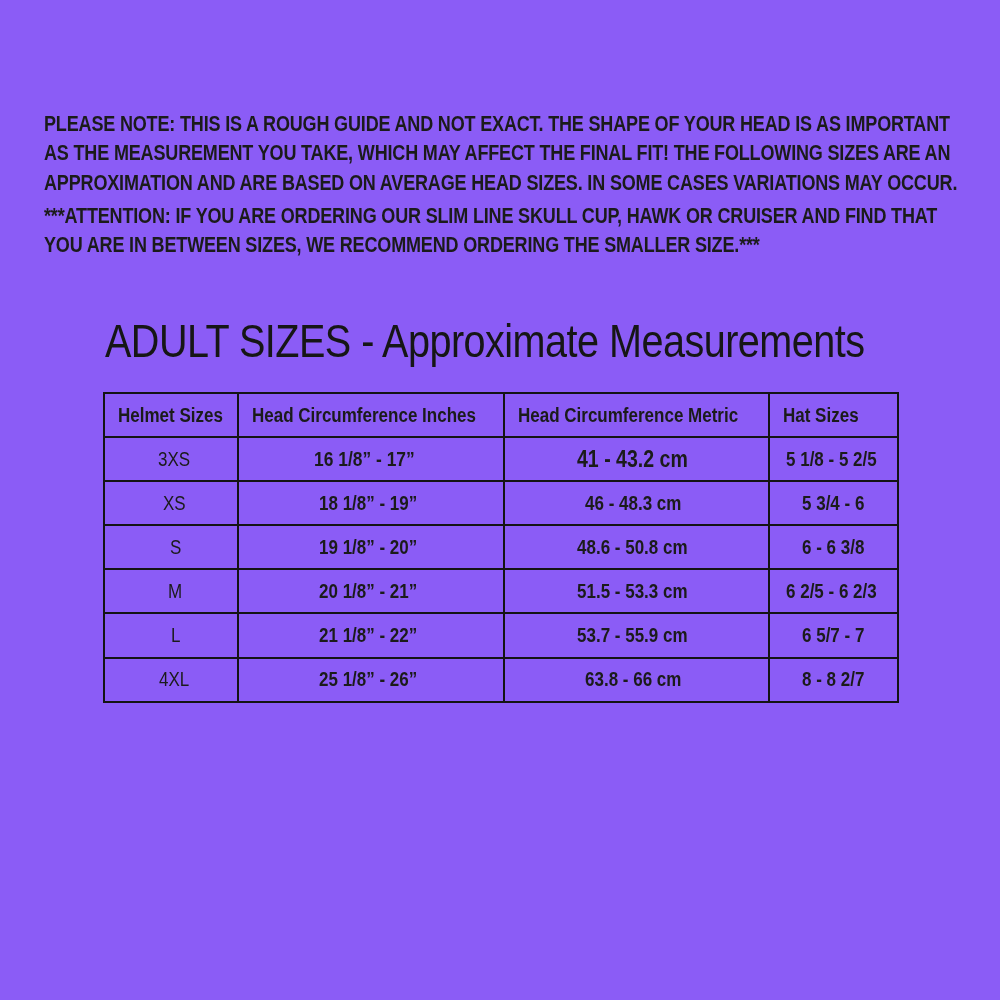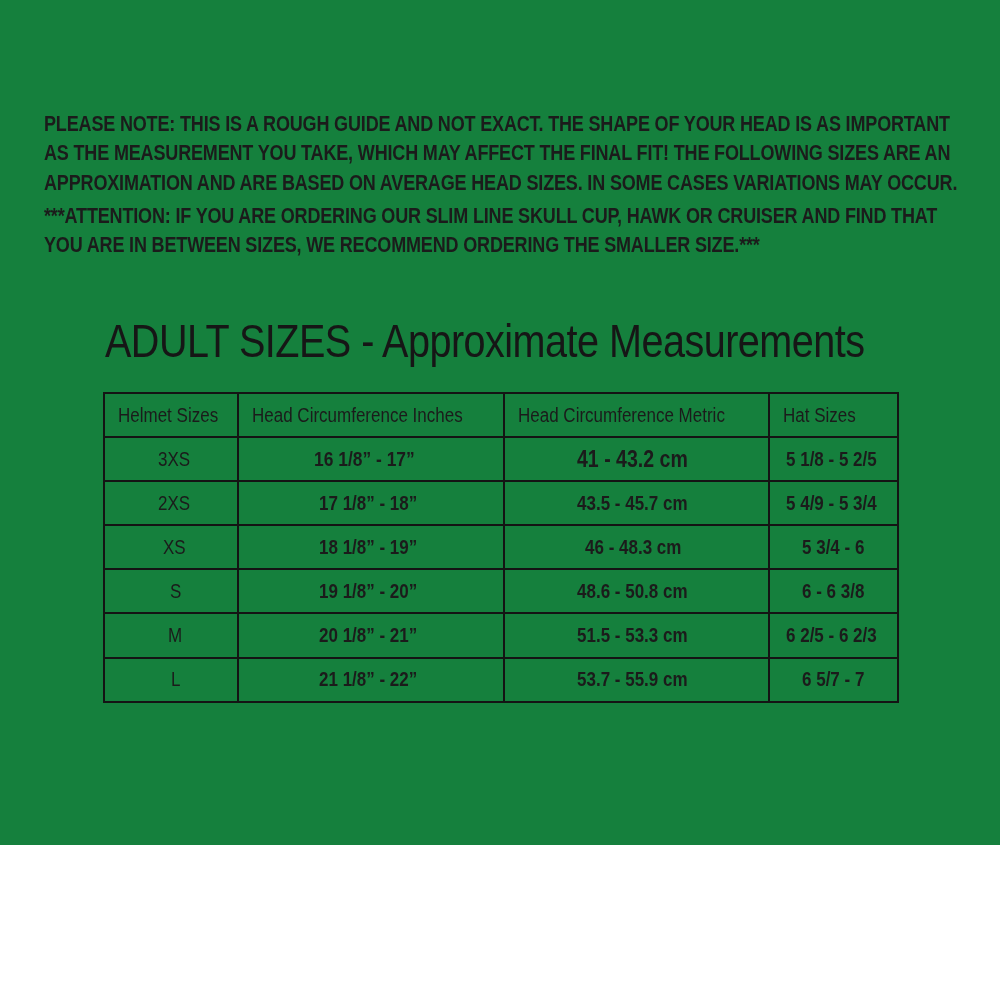--- a/index.html
+++ b/index.html
@@ -1,17 +1,17 @@
 <!DOCTYPE html>
 <html><head>
 <meta charset="utf-8">
 <style>
   html,body{margin:0;padding:0;background:#ffffff;}
   .canvas{
-    position:relative;width:1000px;height:845px;background:#15803d;
+    position:relative;width:1000px;height:1000px;background:#8b5cf6;
     font-family:"Liberation Sans",sans-serif;color:#1c1c1c;overflow:hidden;
   }
   
   .para{
     position:absolute;left:44px;width:1100px;margin:0;
     font-size:21.5px;font-weight:700;line-height:29.3px;letter-spacing:-0.2px;
     white-space:pre-line;color:#1b1b1b;
     transform:scaleX(0.838);transform-origin:0 0;
   }
   .para-note{top:110px;}
@@ -26,21 +26,21 @@
   
   .sizes{
     position:absolute;left:103px;top:392px;width:794px;
     border-collapse:collapse;table-layout:fixed;
   }
   .sizes th,.sizes td{
     border:2px solid #141414;height:44.1px;box-sizing:border-box;
     padding:0 2px 0 13px;text-align:left;vertical-align:middle;
     font-size:20px;color:#1b1b1b;overflow:hidden;
   }
-  .sizes th{font-weight:400;}
+  .sizes th{font-weight:700;}
   .sizes td{font-weight:700;text-align:center;}
   .sizes td.col-helmet{font-weight:400;}
   
   .cx{display:inline-block;transform:scaleX(0.85);transform-origin:0 50%;white-space:nowrap;}
   
   tr.row-first td.col-inches{font-size:20.5px;padding-left:6px;}
   tr.row-first td.col-metric{font-size:23px;}
 </style>
 </head>
 <body>
@@ -72,26 +72,20 @@
       </tr>
     </thead>
     <tbody>
       <tr class="row-first">
         <td class="col-helmet"><span class="cx">3XS</span></td>
         <td class="col-inches"><span class="cx">16 1/8” - 17”</span></td>
         <td class="col-metric"><span class="cx">41 - 43.2 cm</span></td>
         <td class="col-hat"><span class="cx">5 1/8 - 5 2/5</span></td>
       </tr>
       <tr>
-        <td class="col-helmet"><span class="cx">2XS</span></td>
-        <td class="col-inches"><span class="cx">17 1/8” - 18”</span></td>
-        <td class="col-metric"><span class="cx">43.5 - 45.7 cm</span></td>
-        <td class="col-hat"><span class="cx">5 4/9 - 5 3/4</span></td>
-      </tr>
-      <tr>
         <td class="col-helmet"><span class="cx">XS</span></td>
         <td class="col-inches"><span class="cx">18 1/8” - 19”</span></td>
         <td class="col-metric"><span class="cx">46 - 48.3 cm</span></td>
         <td class="col-hat"><span class="cx">5 3/4 - 6</span></td>
       </tr>
       <tr>
         <td class="col-helmet"><span class="cx">S</span></td>
         <td class="col-inches"><span class="cx">19 1/8” - 20”</span></td>
         <td class="col-metric"><span class="cx">48.6 - 50.8 cm</span></td>
         <td class="col-hat"><span class="cx">6 - 6 3/8</span></td>
@@ -101,15 +95,21 @@
         <td class="col-inches"><span class="cx">20 1/8” - 21”</span></td>
         <td class="col-metric"><span class="cx">51.5 - 53.3 cm</span></td>
         <td class="col-hat"><span class="cx">6 2/5 - 6 2/3</span></td>
       </tr>
       <tr>
         <td class="col-helmet"><span class="cx">L</span></td>
         <td class="col-inches"><span class="cx">21 1/8” - 22”</span></td>
         <td class="col-metric"><span class="cx">53.7 - 55.9 cm</span></td>
         <td class="col-hat"><span class="cx">6 5/7 - 7</span></td>
       </tr>
+      <tr>
+        <td class="col-helmet"><span class="cx">4XL</span></td>
+        <td class="col-inches"><span class="cx">25 1/8” - 26”</span></td>
+        <td class="col-metric"><span class="cx">63.8 - 66 cm</span></td>
+        <td class="col-hat"><span class="cx">8 - 8 2/7</span></td>
+      </tr>
     </tbody>
   </table>
 </div>
 
 </body></html>

